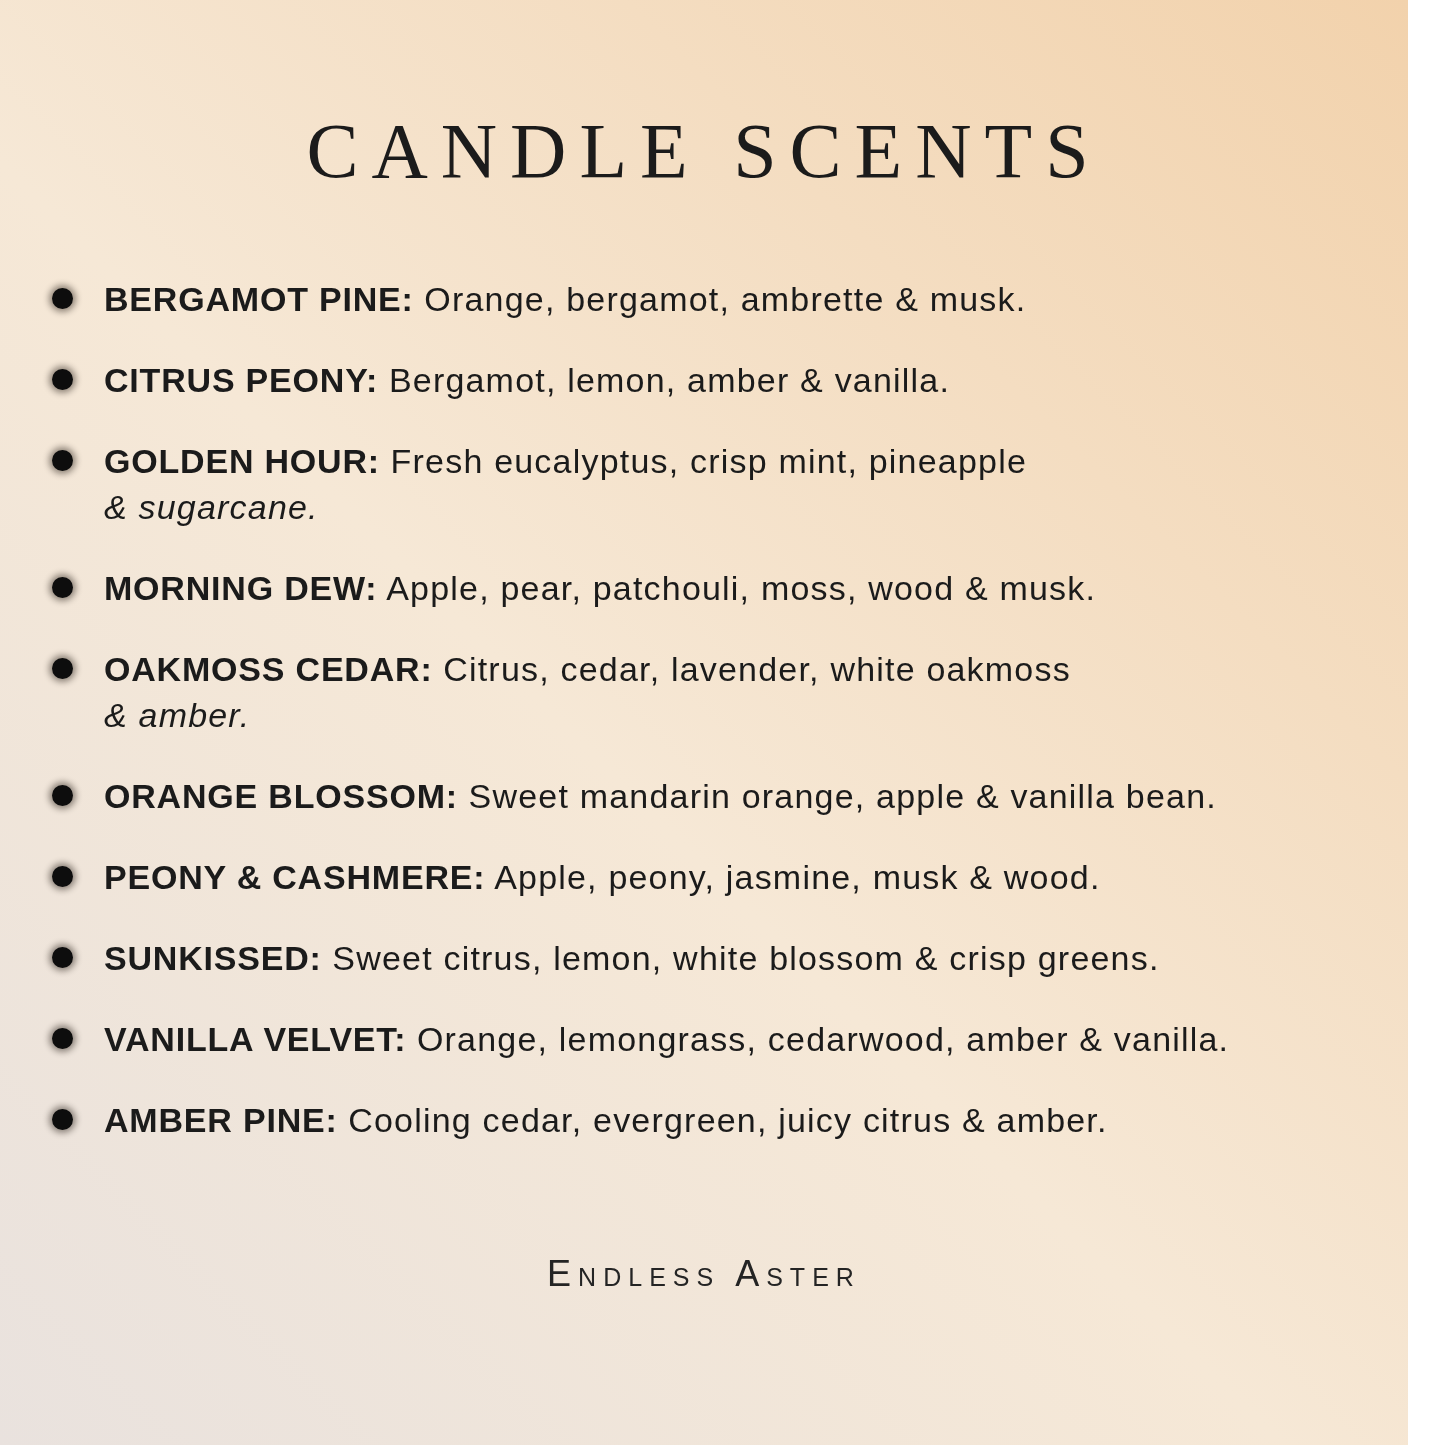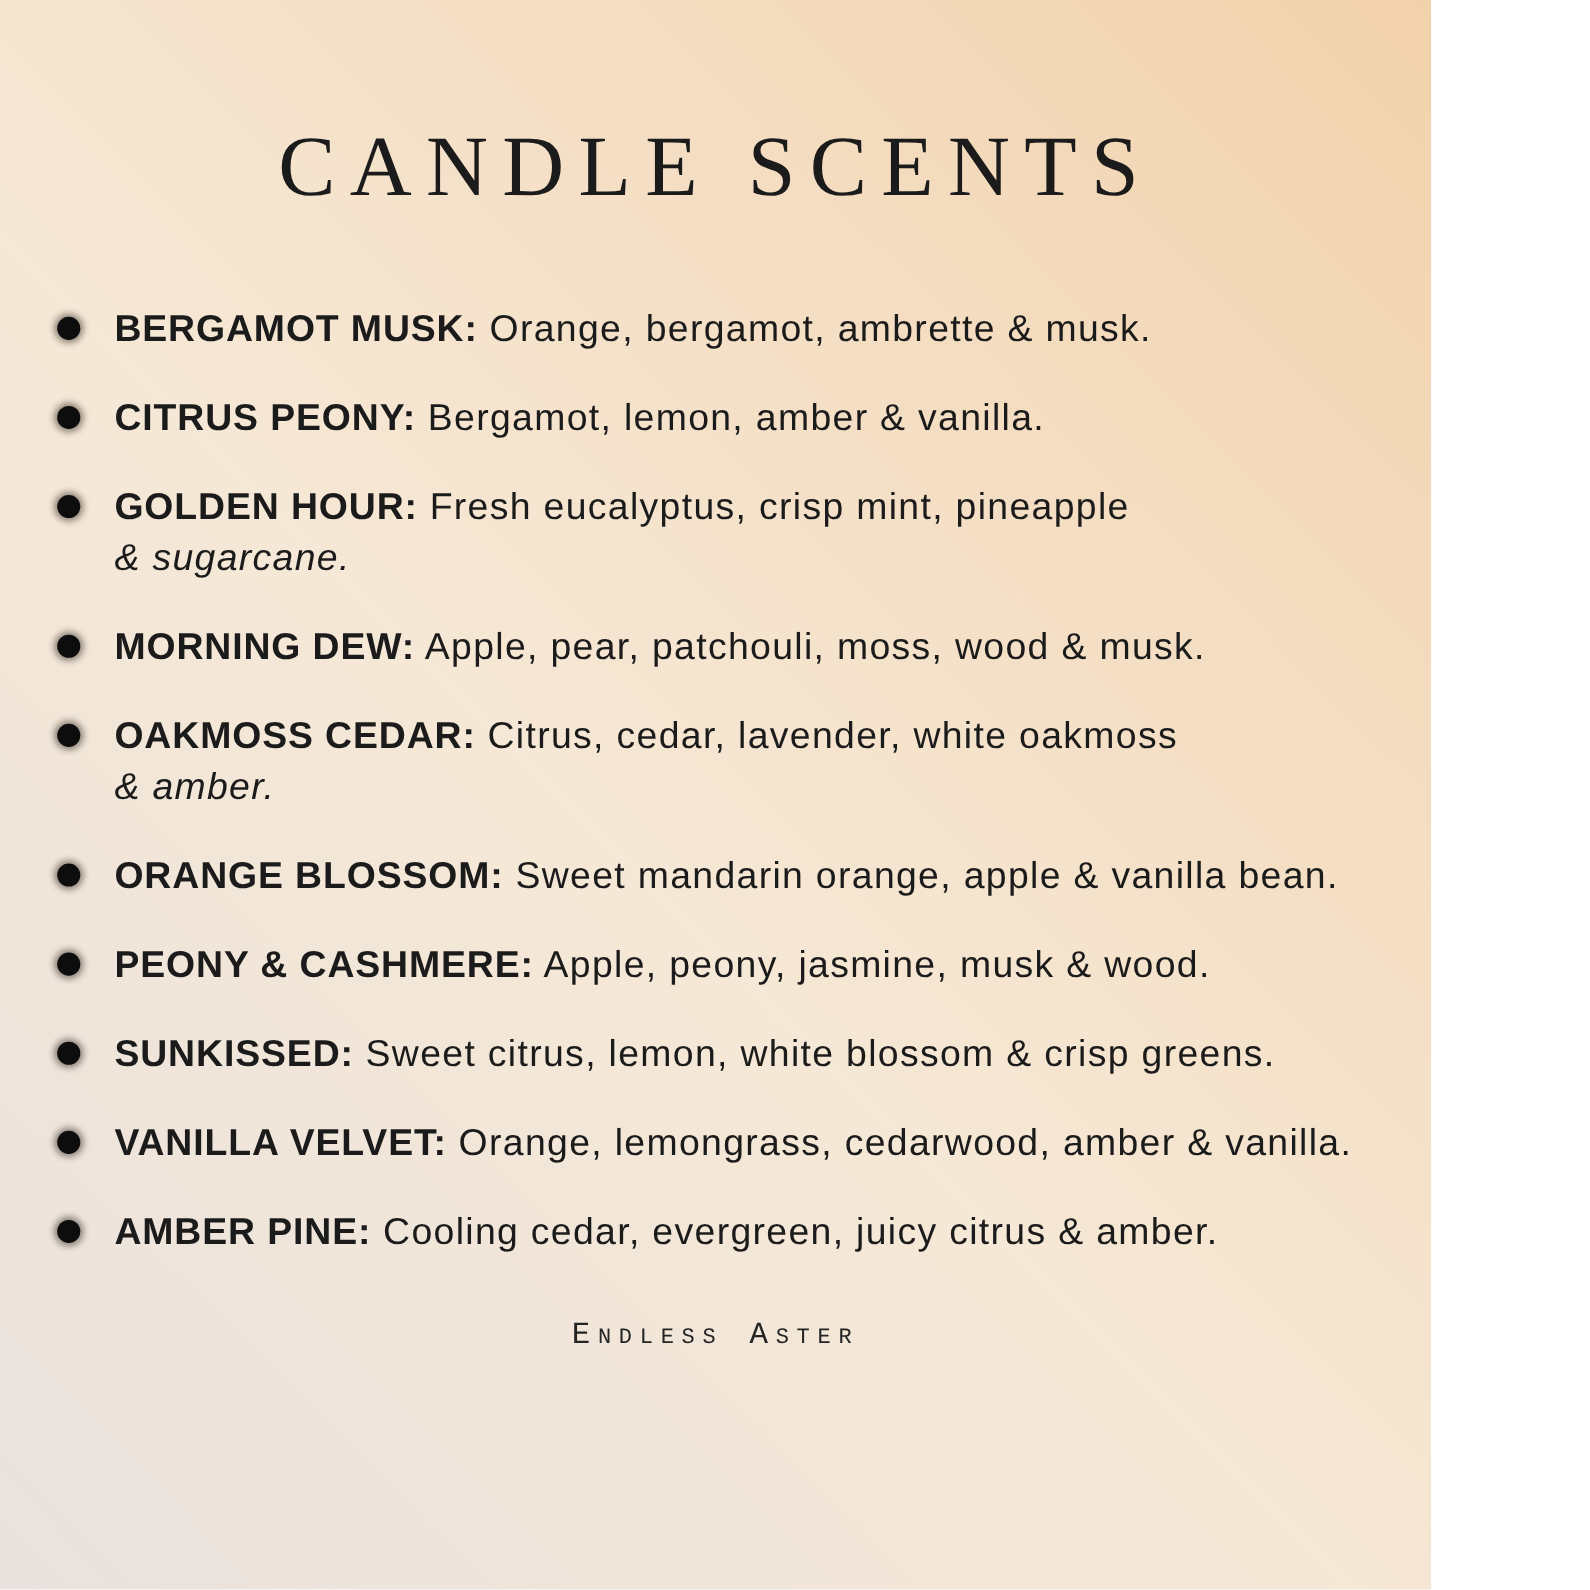--- a/index.html
+++ b/index.html
@@ -8,21 +8,21 @@
   }
   body {
     width: 1445px;
     height: 1445px;
     overflow: hidden;
     font-family: "Liberation Sans", sans-serif;
     color: #1b1b1b;
   }
   .page {
     position: relative;
-    width: 1301px;
+    width: 1408px;
     height: 1445px;
     background: linear-gradient(225deg, #f2d2ac 0%, #f6e8d6 55%, #e9e2de 100%);
   }
   .page-title {
     margin: 0;
     padding-top: 112px;
     text-align: center;
     font-family: "Liberation Serif", serif;
     font-weight: 400;
     font-size: 78px;
@@ -58,38 +58,38 @@
   }
   .scent-name {
     font-weight: 700;
     letter-spacing: 0.8px;
   }
   .line2 {
     display: block;
     font-style: italic;
   }
   .brand {
-    margin-top: 56px;
+    margin-top: 110px;
     text-align: center;
-    font-family: Liberation Mono, monospace;
+    font-family: Liberation Sans, sans-serif;
     font-variant: small-caps;
-    font-size: 28px;
+    font-size: 36px;
     letter-spacing: 7px;
     color: #242424;
   }
 </style>
 </head>
 <body>
 
 <div class="page">
   <h1 class="page-title">CANDLE SCENTS</h1>
   <ul class="scent-list" id="scent-list">
       <li class="scent-item">
         <span class="bullet"></span>
-        <p class="scent-text"><b class="scent-name">BERGAMOT MUSK:</b> <span class="scent-desc">Orange, bergamot, ambrette &amp; musk.</span></p>
+        <p class="scent-text"><b class="scent-name">BERGAMOT PINE:</b> <span class="scent-desc">Orange, bergamot, ambrette &amp; musk.</span></p>
       </li>
       <li class="scent-item">
         <span class="bullet"></span>
         <p class="scent-text"><b class="scent-name">CITRUS PEONY:</b> <span class="scent-desc">Bergamot, lemon, amber &amp; vanilla.</span></p>
       </li>
       <li class="scent-item">
         <span class="bullet"></span>
         <p class="scent-text"><b class="scent-name">GOLDEN HOUR:</b> <span class="scent-desc">Fresh eucalyptus, crisp mint, pineapple</span><span class="scent-desc line2">&amp; sugarcane.</span></p>
       </li>
       <li class="scent-item">

